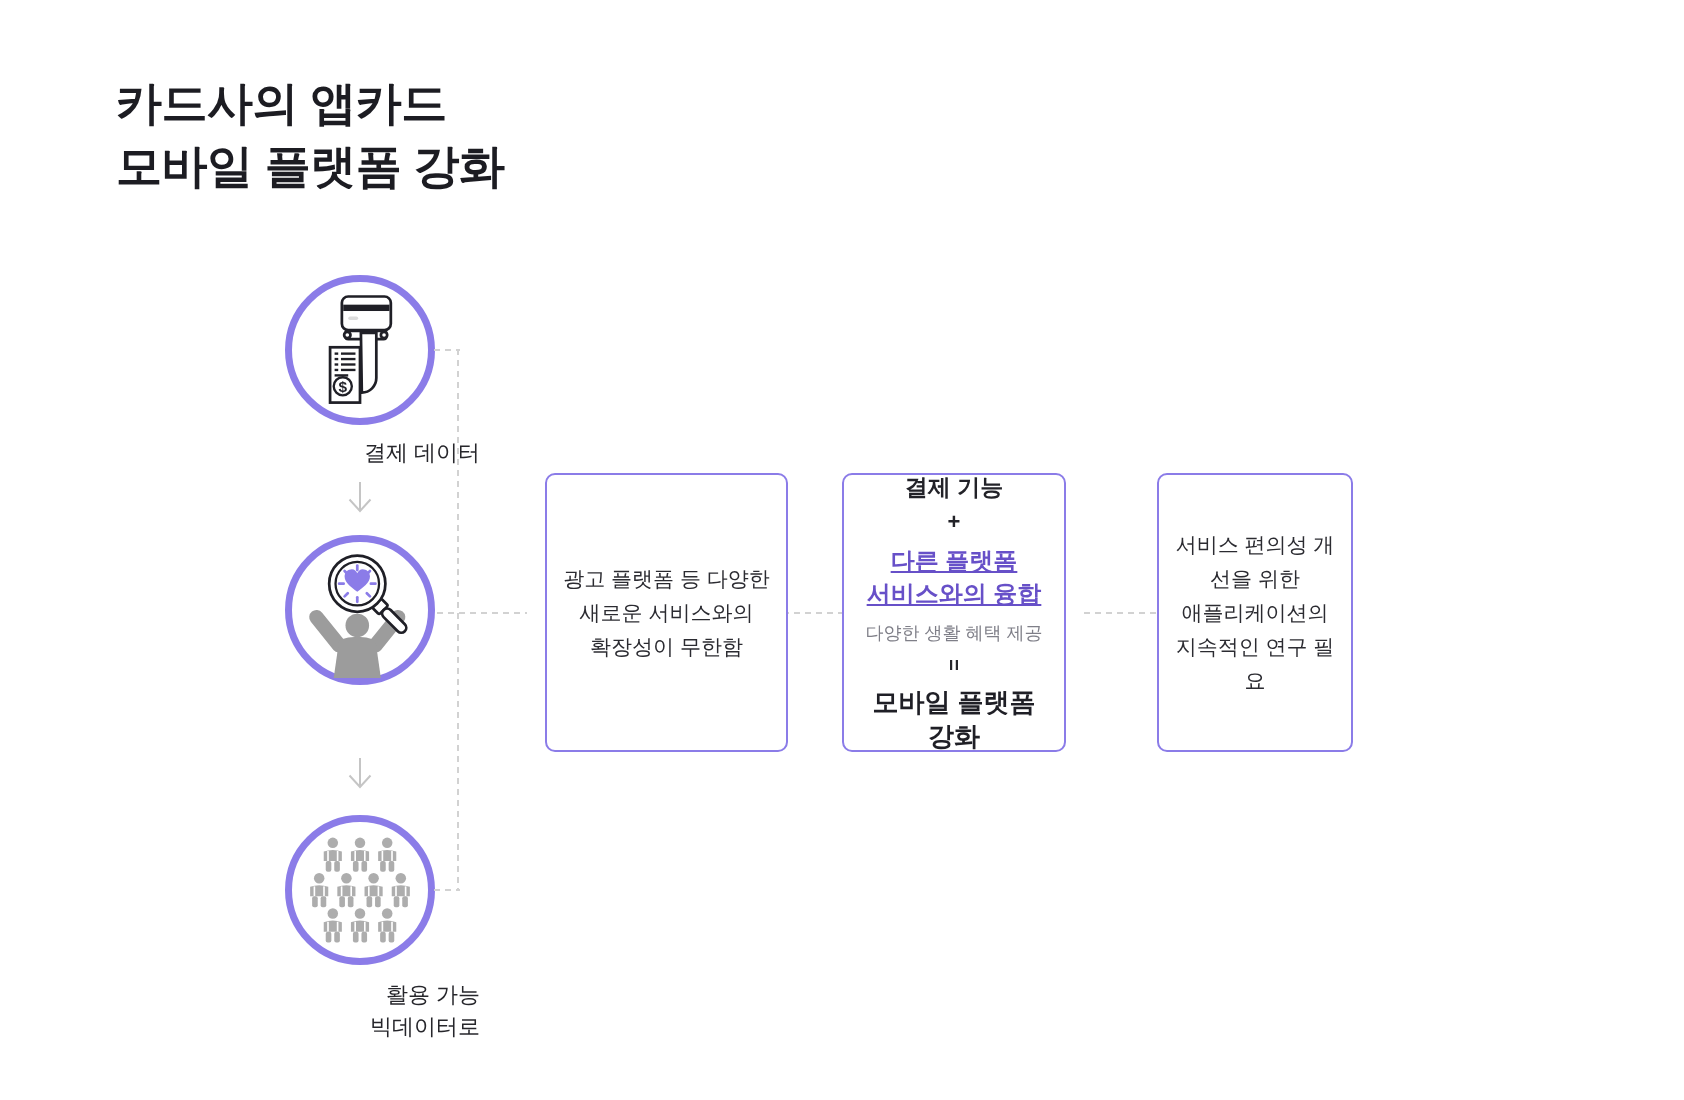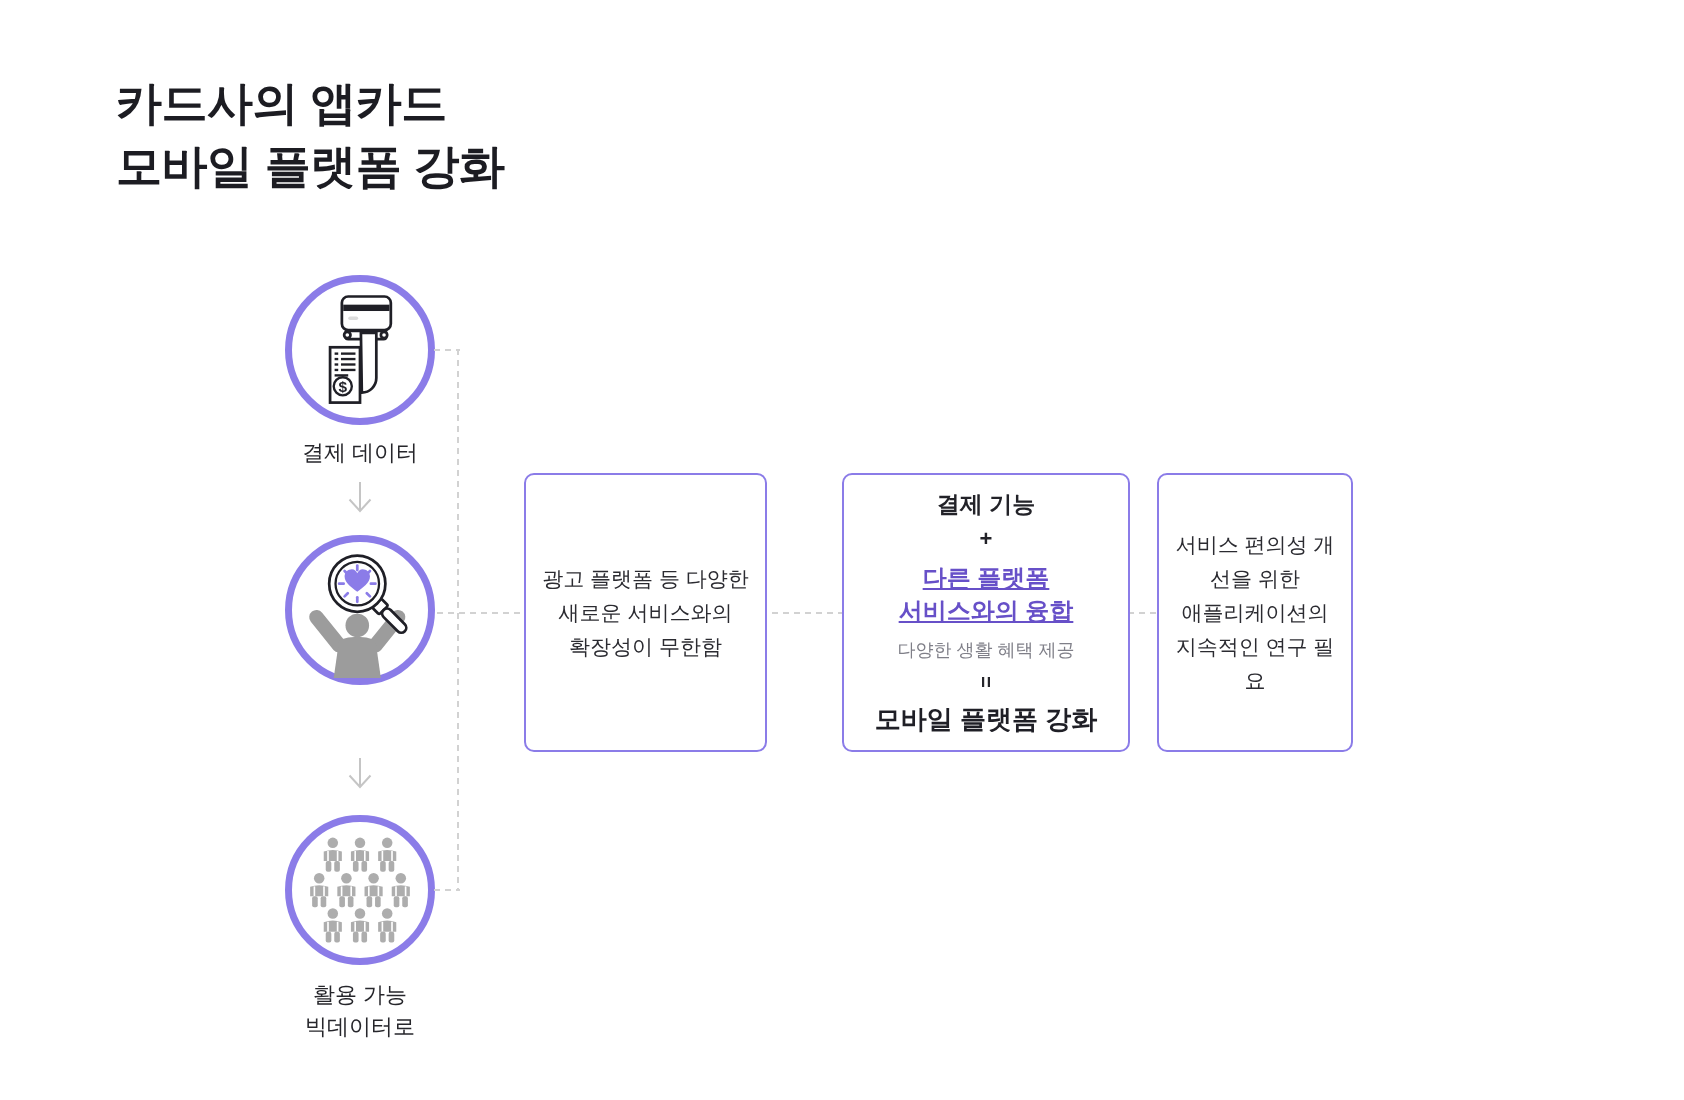--- a/index.html
+++ b/index.html
@@ -16,34 +16,34 @@
   .page-title span{display:block;}
 
   .circle{position:absolute;left:285px;width:150px;height:150px;border:7px solid var(--accent);
     border-radius:50%;background:#fff;display:flex;align-items:center;justify-content:center;}
   .circle.c1{top:275px;} .circle.c2{top:535px;} .circle.c3{top:815px;}
   .circle svg{width:136px;height:136px;}
 
   .step-label{position:absolute;left:240px;width:240px;text-align:center;
     font-size:22px;line-height:32px;font-weight:500;color:#26262B;}
   .step-label.l1{top:437px;} .step-label.l2{top:693px;} .step-label.l3{top:979px;}
-  .step-label span{display:block;}
+  .step-label span{display:block;text-align:right;}
 
   .down-arrow{position:absolute;left:347px;width:26px;height:32px;}
   .down-arrow.a1{top:482px;} .down-arrow.a2{top:758px;}
 
   .dash-h{position:absolute;height:2px;
     background:repeating-linear-gradient(90deg,var(--dash) 0 6px,transparent 6px 11px);}
   .dash-v{position:absolute;width:2px;
     background:repeating-linear-gradient(180deg,var(--dash) 0 6px,transparent 6px 11px);}
 
   .box{position:absolute;top:473px;height:279px;background:#fff;border:2px solid var(--accent);
     border-radius:10px;display:flex;flex-direction:column;align-items:center;justify-content:center;
     text-align:center;padding:0 14px;}
-  .box.b1{left:524px;width:243px;} .box.b2{left:842px;width:288px;} .box.b3{left:1157px;width:196px;}
+  .box.b1{left:545px;width:243px;} .box.b2{left:842px;width:224px;} .box.b3{left:1157px;width:196px;}
   .box .plain{font-size:21px;line-height:34px;font-weight:400;color:var(--body);}
   .box .plain span{display:block;}
 
   .b2 .top-line{font-size:23px;line-height:30px;font-weight:700;color:#222228;}
   .b2 .plus{font-size:22px;line-height:24px;font-weight:700;color:#222228;margin-top:8px;}
   .b2 .highlight{font-size:24px;line-height:33px;font-weight:700;color:var(--deep);margin-top:10px;text-decoration:underline;}
   .b2 .highlight span{display:block;}
   .b2 .caption{font-size:18px;line-height:24px;font-weight:400;color:var(--muted);margin-top:11px;}
   .b2 .equals{display:inline-block;font-size:20px;line-height:20px;font-weight:700;color:#26262B;
     margin-top:10px;transform:rotate(90deg);}

